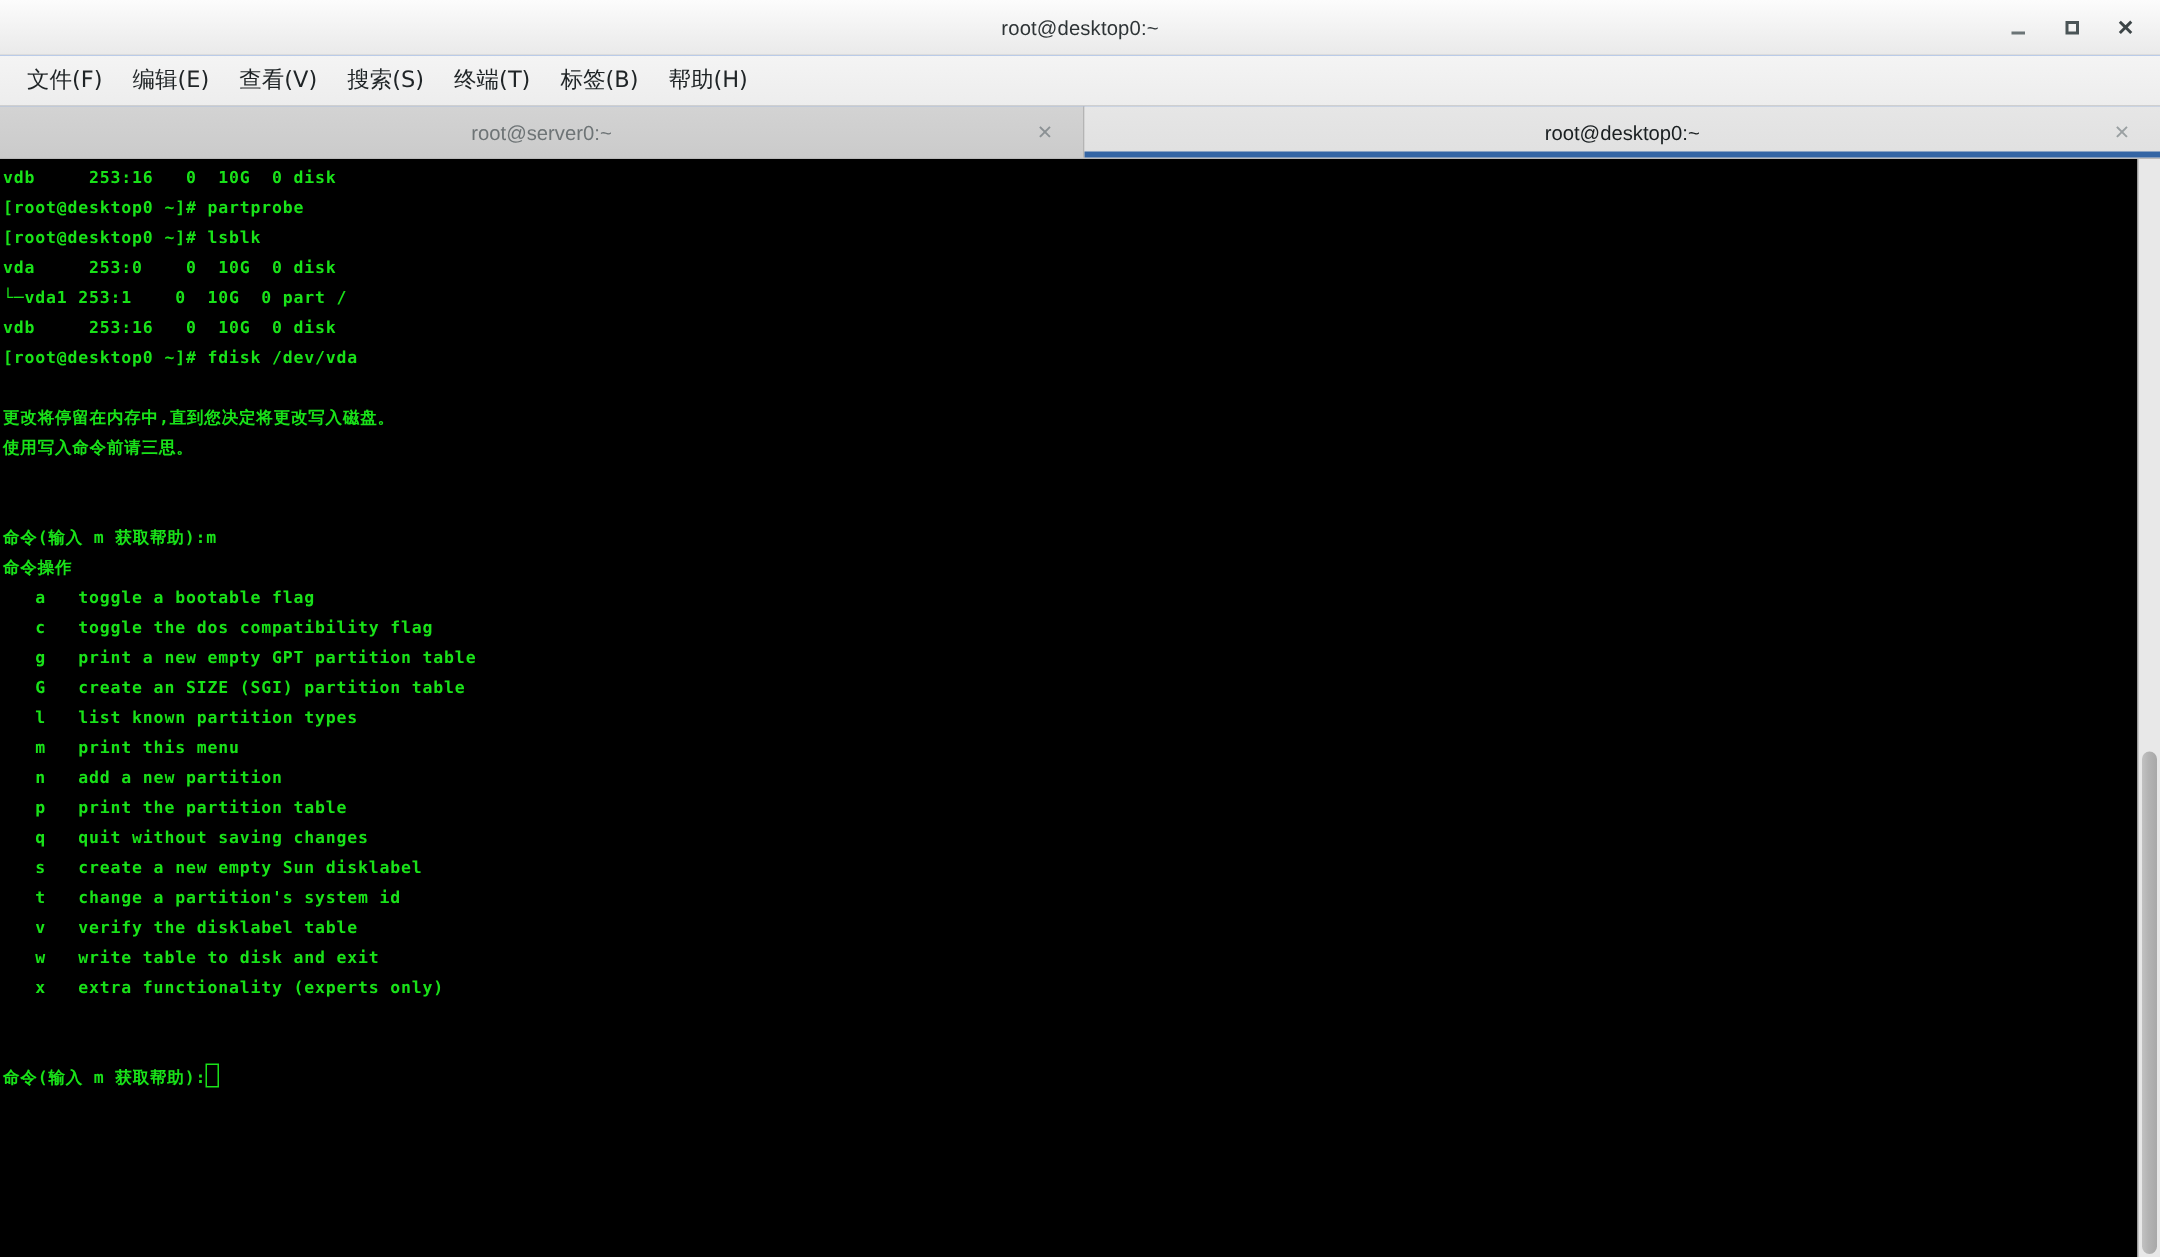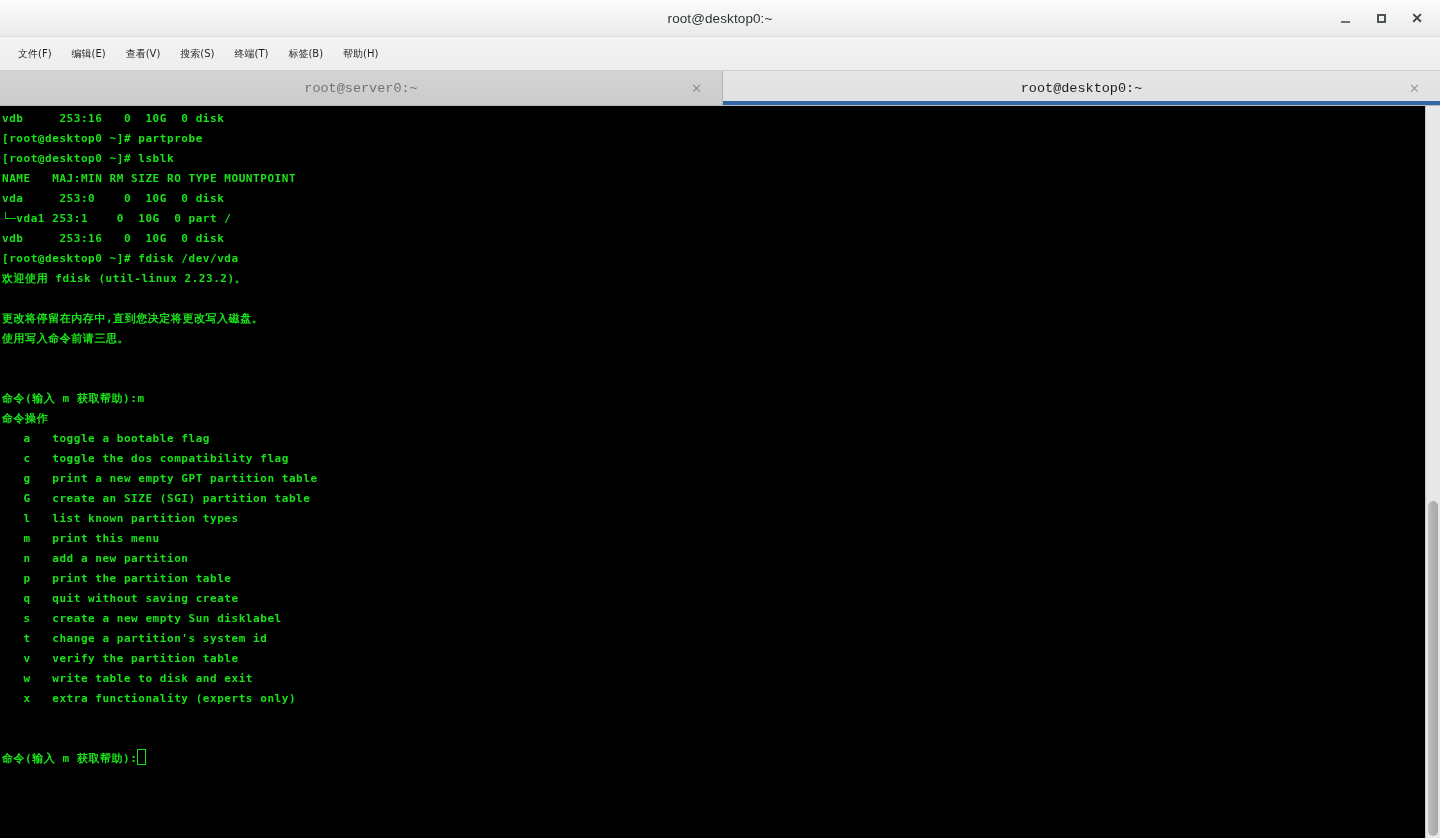--- a/index.html
+++ b/index.html
@@ -85,21 +85,21 @@
     height: 34px;
     flex: 0 0 34px;
     background: linear-gradient(to bottom, #f4f4f4 0%, #ededed 100%);
     border-bottom: 1px solid #cfcfcf;
     display: flex;
     align-items: center;
     padding-left: 8px;
     box-sizing: border-box;
   }
   .menu-item {
-    font-size: 10px;
+    font-size: 15px;
     color: #1f2426;
     padding: 3px 10px;
     border-radius: 2px;
     white-space: nowrap;
     font-family: "DejaVu Sans", "Liberation Sans", sans-serif;
   }
 
   
   .tabbar {
     height: 34px;
@@ -130,21 +130,21 @@
   }
   .tab-active::after {
     content: "";
     position: absolute;
     left: 0; right: 0; bottom: 0;
     height: 4px;
     background: #3465a4;
   }
   .tab-label {
     pointer-events: none;
-    font-family: Liberation Mono, monospace;
+    font-family: Liberation Sans, sans-serif;
   }
   .tab-close {
     position: absolute;
     right: 20px;
     top: 50%;
     transform: translateY(-50%);
     font-size: 13px;
     color: #8b9194;
     font-family: "Liberation Sans", sans-serif;
     line-height: 1;
@@ -242,45 +242,43 @@
       <span class="tab-label">root@desktop0:~</span>
       <span class="tab-close">✕</span>
     </div>
   </div>
 
   <div class="terminal-area">
     <div class="terminal" id="terminal">
         <div class="term-line">vdb     253:16   0  10G  0 disk </div>
         <div class="term-line">[root@desktop0 ~]# partprobe</div>
         <div class="term-line">[root@desktop0 ~]# lsblk</div>
-        <div class="term-line">NAME   MAJ:MIN RM SIZE RO TYPE MOUNTPOINT</div>
         <div class="term-line">vda     253:0    0  10G  0 disk </div>
         <div class="term-line">└─vda1 253:1    0  10G  0 part /</div>
         <div class="term-line">vdb     253:16   0  10G  0 disk </div>
         <div class="term-line">[root@desktop0 ~]# fdisk /dev/vda</div>
-        <div class="term-line">欢迎使用 fdisk (util-linux 2.23.2)。</div>
         <div class="term-line">&nbsp;</div>
         <div class="term-line">更改将停留在内存中,直到您决定将更改写入磁盘。</div>
         <div class="term-line">使用写入命令前请三思。</div>
         <div class="term-line">&nbsp;</div>
         <div class="term-line">&nbsp;</div>
         <div class="term-line">命令(输入 m 获取帮助):m</div>
         <div class="term-line">命令操作</div>
         <div class="term-line">   a   toggle a bootable flag</div>
         <div class="term-line">   c   toggle the dos compatibility flag</div>
         <div class="term-line">   g   print a new empty GPT partition table</div>
         <div class="term-line">   G   create an SIZE (SGI) partition table</div>
         <div class="term-line">   l   list known partition types</div>
         <div class="term-line">   m   print this menu</div>
         <div class="term-line">   n   add a new partition</div>
         <div class="term-line">   p   print the partition table</div>
-        <div class="term-line">   q   quit without saving create</div>
+        <div class="term-line">   q   quit without saving changes</div>
         <div class="term-line">   s   create a new empty Sun disklabel</div>
         <div class="term-line">   t   change a partition's system id</div>
-        <div class="term-line">   v   verify the partition table</div>
+        <div class="term-line">   v   verify the disklabel table</div>
         <div class="term-line">   w   write table to disk and exit</div>
         <div class="term-line">   x   extra functionality (experts only)</div>
         <div class="term-line">&nbsp;</div>
         <div class="term-line">&nbsp;</div>
         <div class="term-line"><span>命令(输入 m 获取帮助):</span><span class="cursor-block"></span></div>
       </div>
     <div class="scrollbar">
       <div class="scroll-thumb" id="scroll-thumb" style="top: 395px;"></div>
     </div>
   </div>

